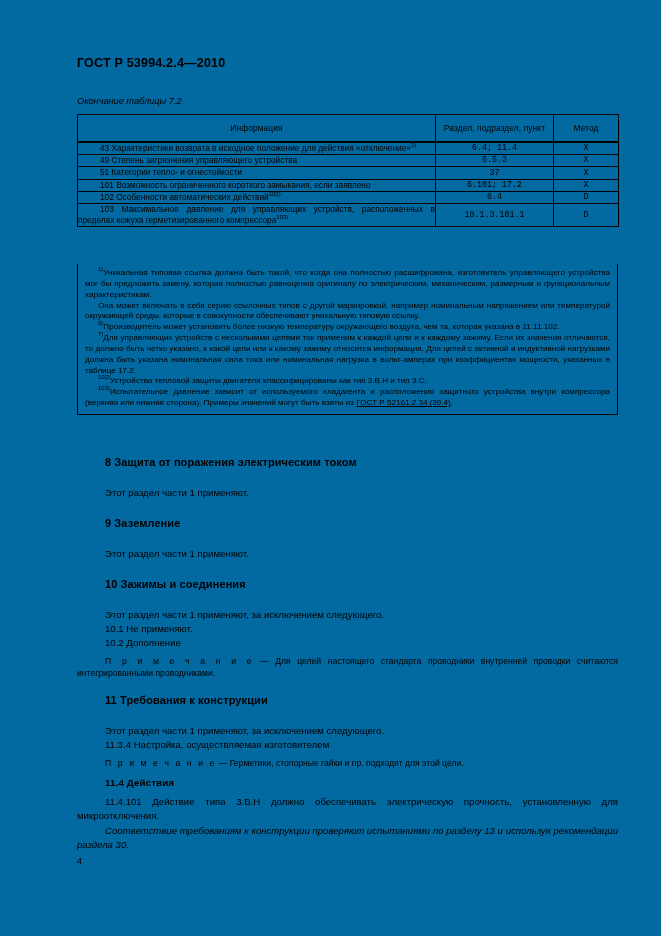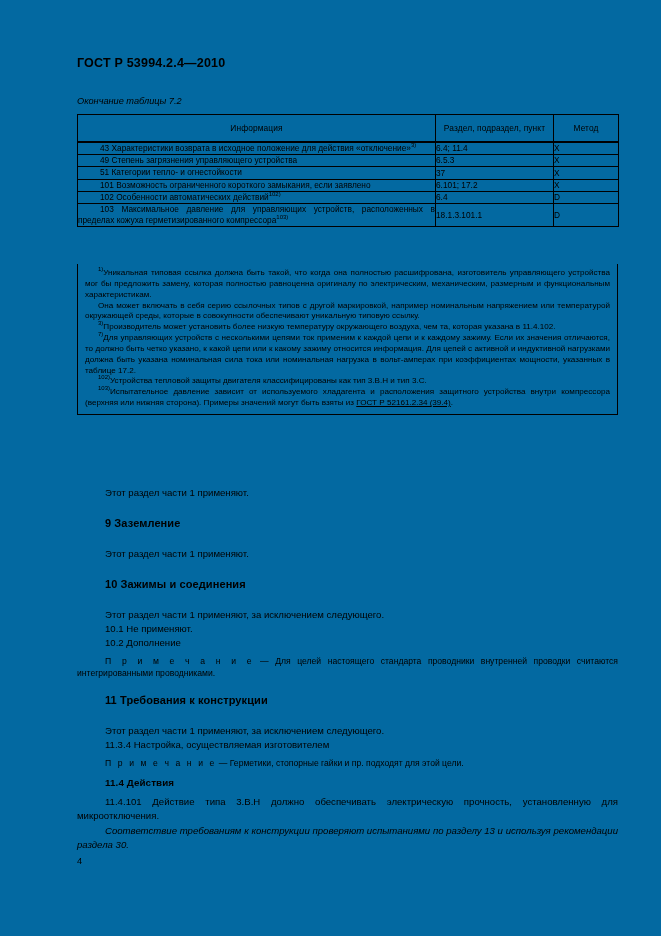--- a/index.html
+++ b/index.html
@@ -74,23 +74,24 @@
   td.info {
     text-align: left;
     padding: 3px 6px 3px 6px;
     line-height: 1.35;
     text-indent: 22px;
   }
   td.info.justified {
     text-align: justify;
   }
   td.num, td.meth {
-    text-align: left;
+    text-align: center;
     line-height: 1.3;
     padding: 3px 2px;
+    font-family: Liberation Mono, monospace;
   }
   sup.fn {
     font-size: 6px;
     vertical-align: super;
     line-height: 0;
   }
 
   
   .fn-block {
     position: absolute;
@@ -204,26 +205,27 @@
           <td class="num">18.1.3.101.1</td>
           <td class="meth">D</td>
         </tr>
       </tbody>
     </table>
   </div>
 
   <div class="fn-block">
     <p><sup>1)</sup><span>Уникальная типовая ссылка должна быть такой, что когда она полностью расшифрована, изготовитель управляющего устройства мог бы предложить замену, которая полностью равноценна оригиналу по электрическим, механическим, размерным и функциональным характеристикам.</span></p>
     <p><span>Она может включать в себя серию ссылочных типов с другой маркировкой, например номинальным напряжением или температурой окружающей среды, которые в совокупности обеспечивают уникальную типовую ссылку.</span></p>
-    <p><sup>3)</sup><span>Производитель может установить более низкую температуру окружающего воздуха, чем та, которая указана в 11.4.102.</span></p>
+    <p><sup>3)</sup><span>Производитель может установить более низкую температуру окружающего воздуха, чем та, которая указана в 11.11.102.</span></p>
     <p><sup>7)</sup><span>Для управляющих устройств с несколькими цепями ток применим к каждой цепи и к каждому зажиму. Если их значения отличаются, то должно быть четко указано, к какой цепи или к какому зажиму относится информация. Для цепей с активной и индуктивной нагрузками должна быть указана номинальная сила тока или номинальная нагрузка в вольт-амперах при коэффициентах мощности, указанных в таблице 17.2.</span></p>
     <p><sup>102)</sup><span>Устройства тепловой защиты двигателя классифицированы как тип 3.В.Н и тип 3.С.</span></p>
     <p class="fn-last"><sup>103)</sup><span>Испытательное давление зависит от используемого хладагента и расположения защитного устройства внутри компрессора (верхняя или нижняя сторона). Примеры значений могут быть взяты из </span><span class="ul">ГОСТ Р 52161.2.34 (39.4)</span><span>.</span></p>
   </div>
 
+  <div class="sec-h" style="left:105px; top:456px;">8  Защита от поражения электрическим током</div>
   <div class="para" style="left:105px; top:486px;">Этот раздел части 1 применяют.</div>
 
   <div class="sec-h" style="left:105px; top:517px;">9  Заземление</div>
   <div class="para" style="left:105px; top:547px;">Этот раздел части 1 применяют.</div>
 
   <div class="sec-h" style="left:105px; top:578px;">10  Зажимы и соединения</div>
   <div class="para" style="left:105px; top:608px;">Этот раздел части 1 применяют, за исключением следующего.</div>
   <div class="para" style="left:105px; top:622px;">10.1  Не применяют.</div>
   <div class="para" style="left:105px; top:636px;">10.2  Дополнение</div>
   <div class="note" style="left:77px; top:655px; width:541px;"><span style="margin-left:28px;" class="spaced">П р и м е ч а н и е</span><span> — Для целей настоящего стандарта проводники внутренней проводки считаются интегрированными проводниками.</span></div>

